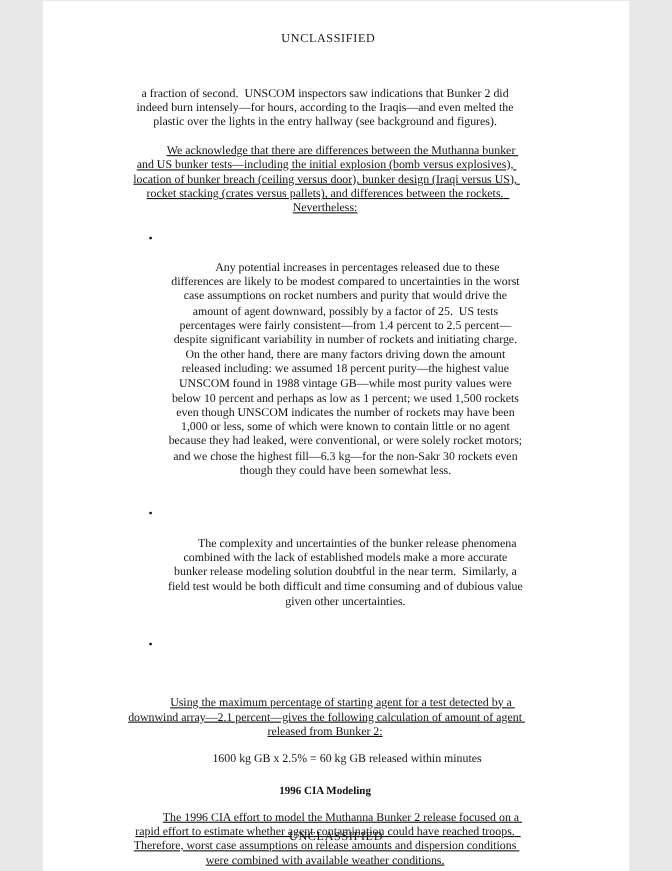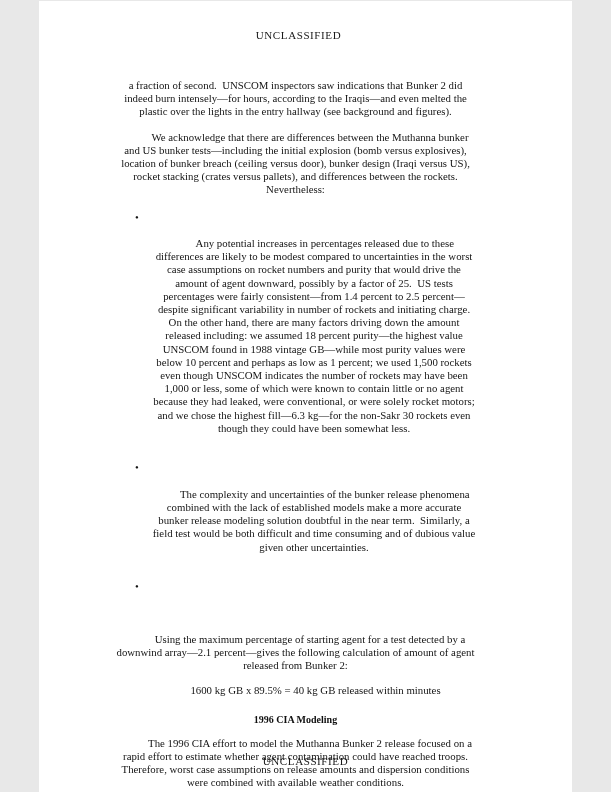--- a/index.html
+++ b/index.html
@@ -39,20 +39,21 @@
     font-size: 10.8px;
     line-height: 13.2px;
     text-align: center;
   }
   .para {
     margin: 0 0 12px 0;
     white-space: pre-wrap;
   }
   .para.indent {
     text-indent: 29px;
+    text-decoration: underline;
   }
   ul.bullets {
     list-style: none;
     margin: 14px 0 12px 20px;
     padding: 0;
   }
   ul.bullets li {
     position: relative;
     padding-left: 17px;
     margin-bottom: 13px;
@@ -103,21 +104,21 @@
         <span class="marker">•</span>
         <span class="btext">The complexity and uncertainties of the bunker release phenomena combined with the lack of established models make a more accurate bunker release modeling solution doubtful in the near term.  Similarly, a field test would be both difficult and time consuming and of dubious value given other uncertainties.</span>
       </li>
       <li>
         <span class="marker">•</span>
       </li>
     </ul>
 
     <p class="para indent">Using the maximum percentage of starting agent for a test detected by a downwind array—2.1 percent—gives the following calculation of amount of agent released from Bunker 2:</p>
 
-    <p class="equation">1600 kg GB x 89.5% = 40 kg GB released within minutes</p>
+    <p class="equation">1600 kg GB x 2.5% = 60 kg GB released within minutes</p>
 
     <h2 class="heading">1996 CIA Modeling</h2>
 
     <p class="para indent">The 1996 CIA effort to model the Muthanna Bunker 2 release focused on a rapid effort to estimate whether agent contamination could have reached troops.  Therefore, worst case assumptions on release amounts and dispersion conditions were combined with available weather conditions.</p>
 
     <h3 class="subheading">Calculation of Total Agent</h3>
 
   </div>
 
   <div class="classification footer">UNCLASSIFIED</div>

